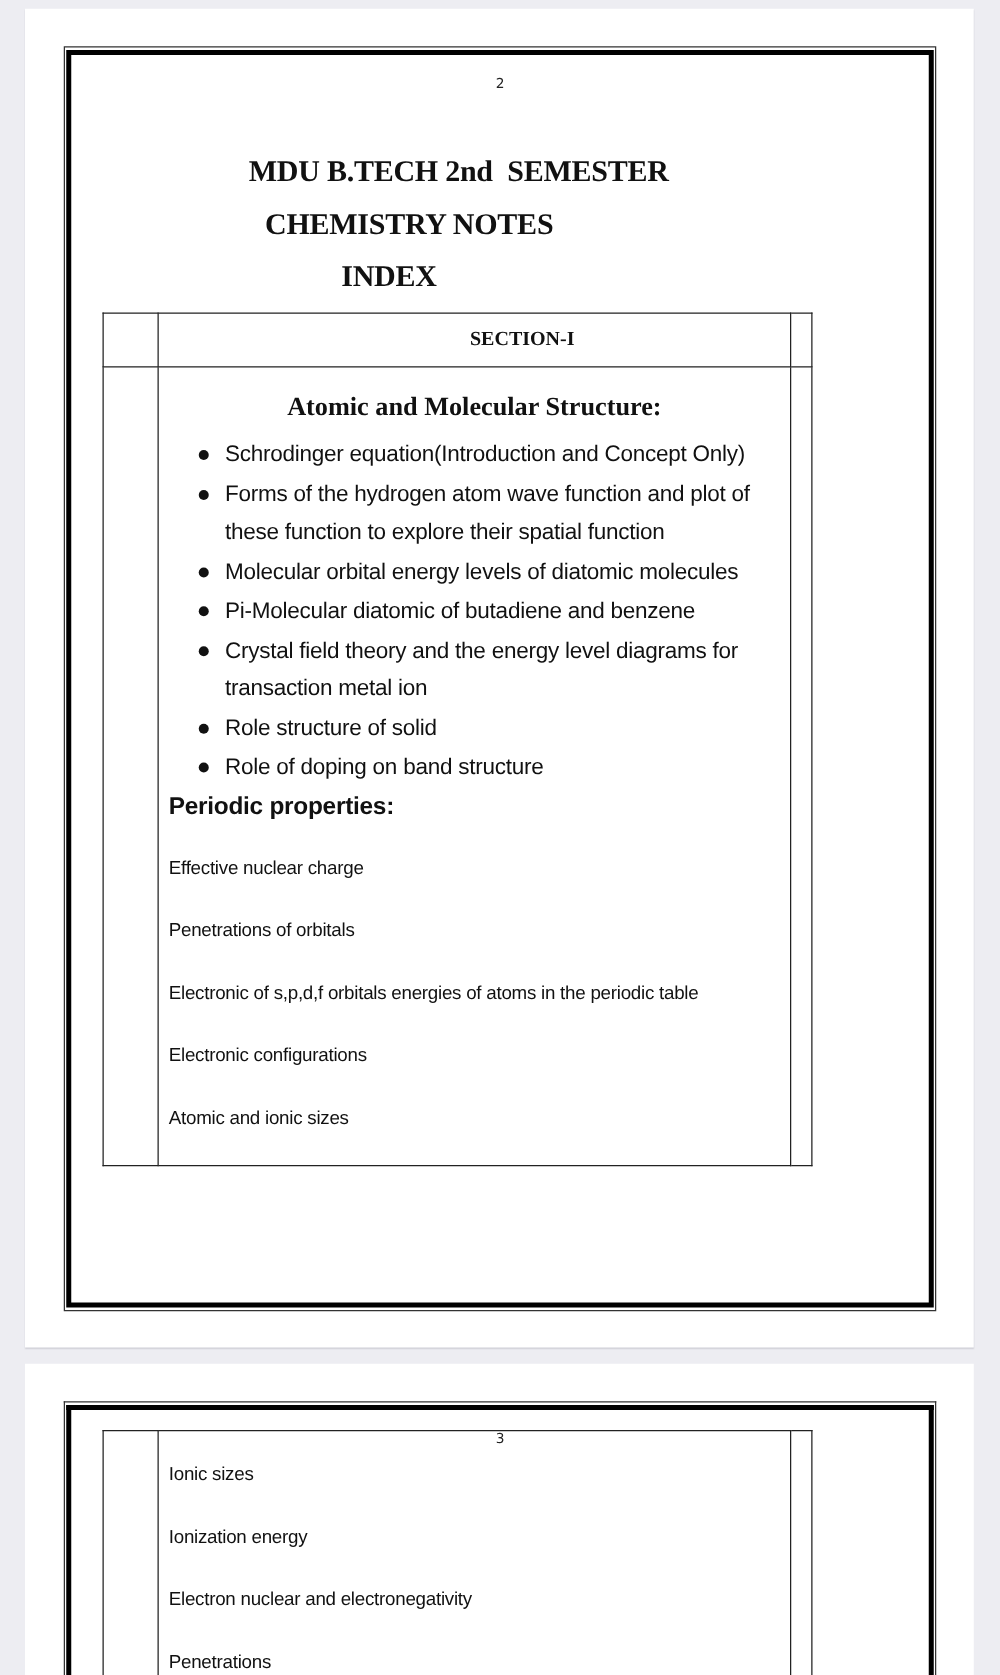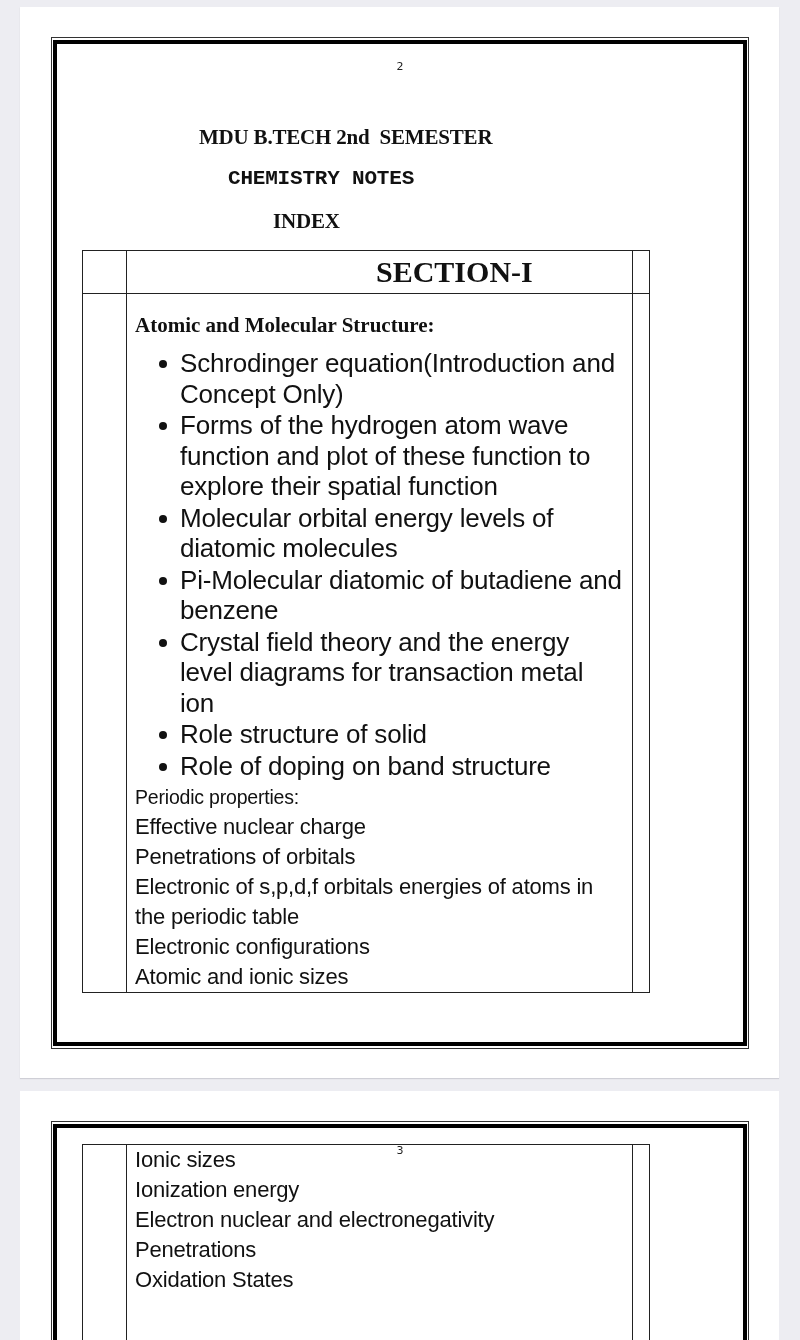--- a/index.html
+++ b/index.html
@@ -49,27 +49,27 @@
       font-size: 11px;
       color: #222;
     }
     #page1 .page-number { top: 16px; }
     #page2 .page-number { top: 16px; }
 
     .title {
       position: absolute;
       font-family: "Liberation Serif", serif;
       font-weight: bold;
-      font-size: 21px;
+      font-size: 24px;
       color: #111;
       white-space: pre;
       letter-spacing: -0.2px;
     }
     .t1 { left: 179px; top: 118px; }
-    .t2 { left: 208px; top: 160px; font-family: Liberation Mono, monospace; }
+    .t2 { left: 192px; top: 160px; }
     .t3 { left: 253px; top: 202px; }
 
     
     .doc-table {
       position: absolute;
       left: 62px;
       width: 568px;
       border-collapse: collapse;
     }
     #page1 .doc-table { top: 243px; }
@@ -78,69 +78,71 @@
       border: 1px solid #222;
       padding: 0;
       vertical-align: top;
     }
     .col-left { width: 43px; }
     .col-right { width: 16px; }
     .section-head {
       height: 42px;
       font-family: "Liberation Serif", serif;
       font-weight: bold;
-      font-size: 30px;
+      font-size: 16px;
       color: #111;
       vertical-align: middle !important;
     }
     .section-head span { display: block; padding-left: 249px; line-height: 40px; }
 
     .content {
       padding: 14px 8px 0 8px !important;
       font-family: "Liberation Sans", sans-serif;
       color: #111;
     }
     .sub-heading-serif {
       font-family: "Liberation Serif", serif;
       font-weight: bold;
       font-size: 21px;
       line-height: 34px;
       margin: 0 0 6px 0;
+      text-align: center;
     }
     ul.bullets {
       list-style: none;
       margin: 0;
       padding: 0 0 0 45px;
     }
     ul.bullets li {
       position: relative;
-      font-size: 26px;
+      font-size: 18px;
       line-height: 30.5px;
       margin: 0 0 1px 0;
       letter-spacing: -0.2px;
     }
     ul.bullets li .dot {
       position: absolute;
       left: -21px;
       top: 12px;
       width: 8px;
       height: 8px;
       border-radius: 50%;
       background: #111;
     }
     .sub-heading {
-      font-weight: normal;
+      font-weight: bold;
       font-size: 19.5px;
       line-height: 30px;
       letter-spacing: -0.2px;
     }
     .plain {
-      font-size: 22px;
+      font-size: 15px;
       line-height: 30px;
       letter-spacing: -0.2px;
+      margin-top: 20px;
     }
     #page2 .content { padding-top: 0 !important; }
   </style>
 </head>
 <body>
 
 <div class="page" id="page1">
   <div class="frame">
     <div class="frame-inner">
       <div class="page-number">2</div>

